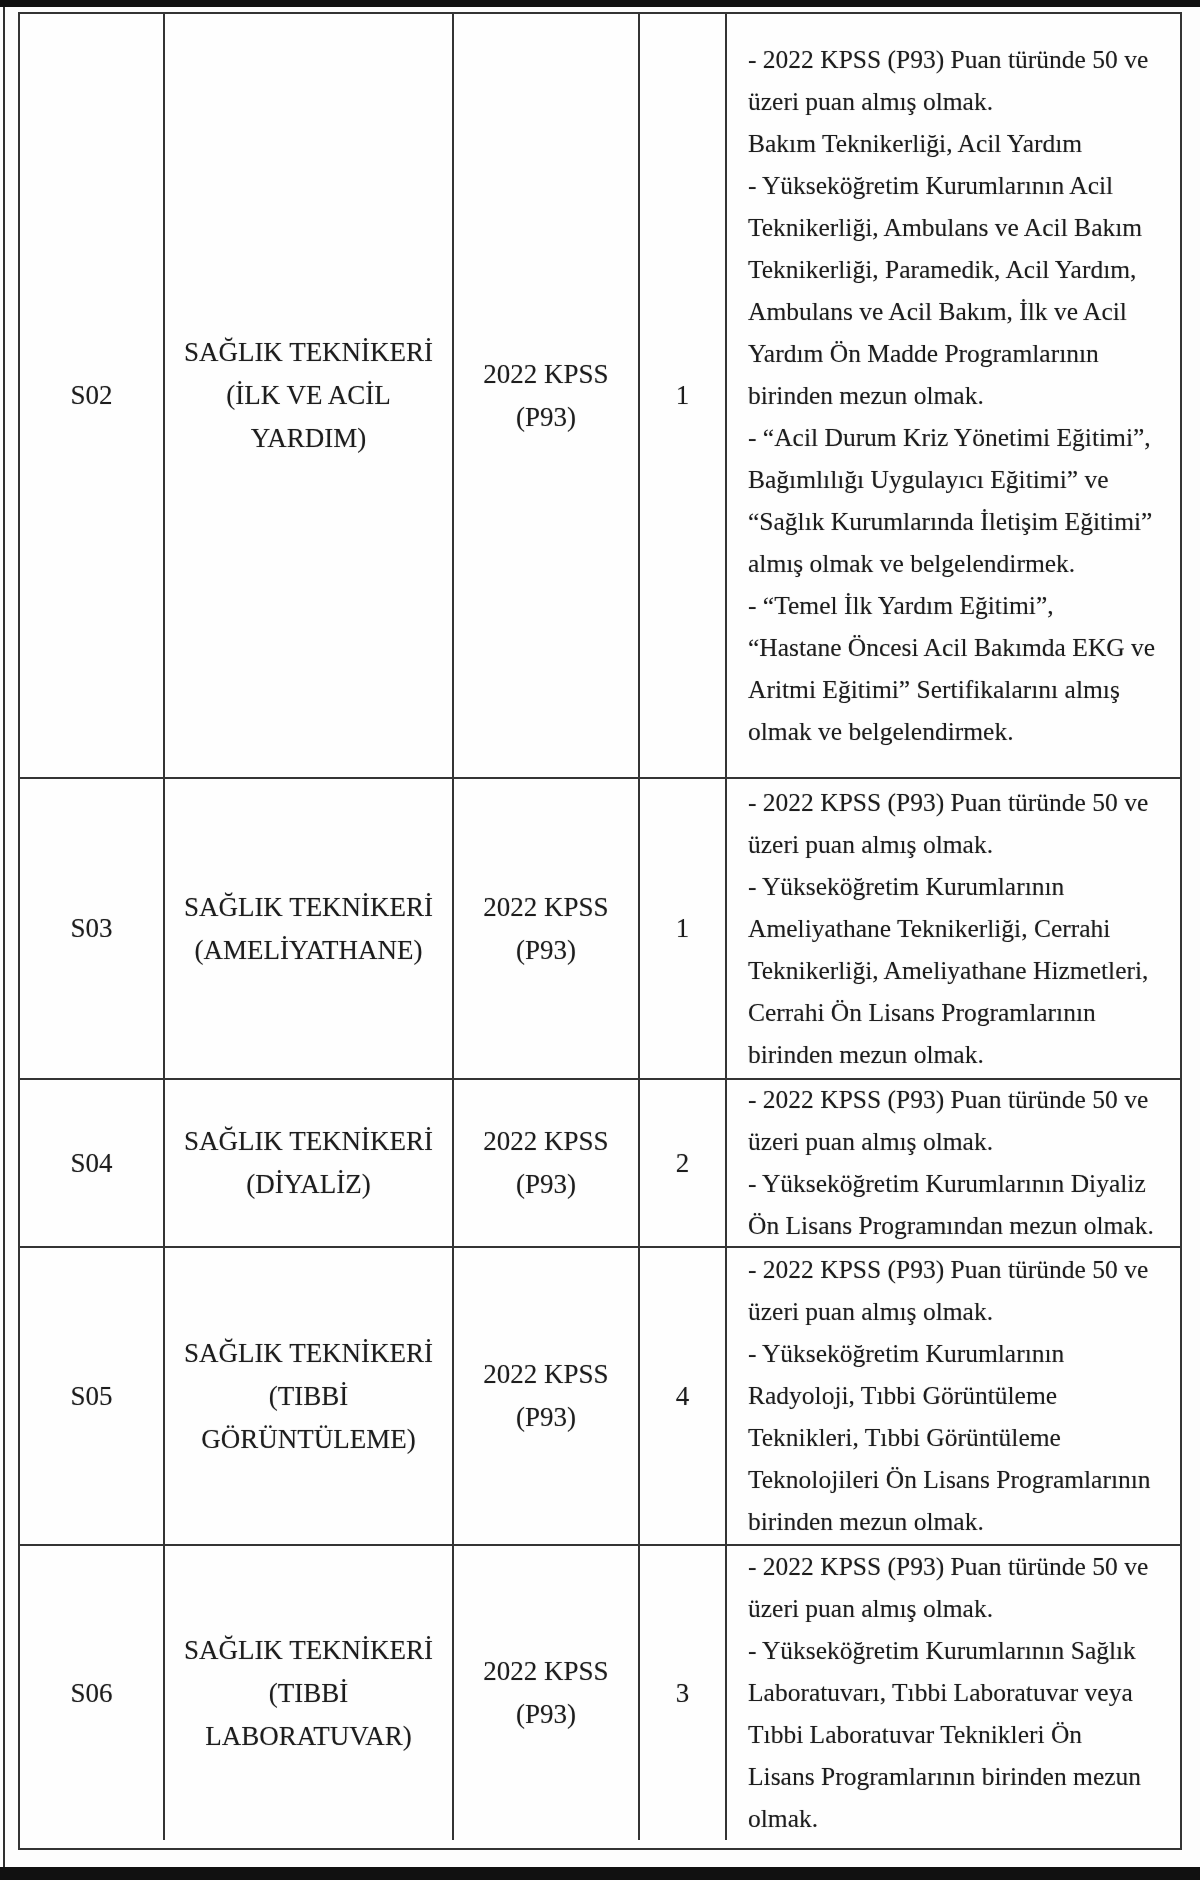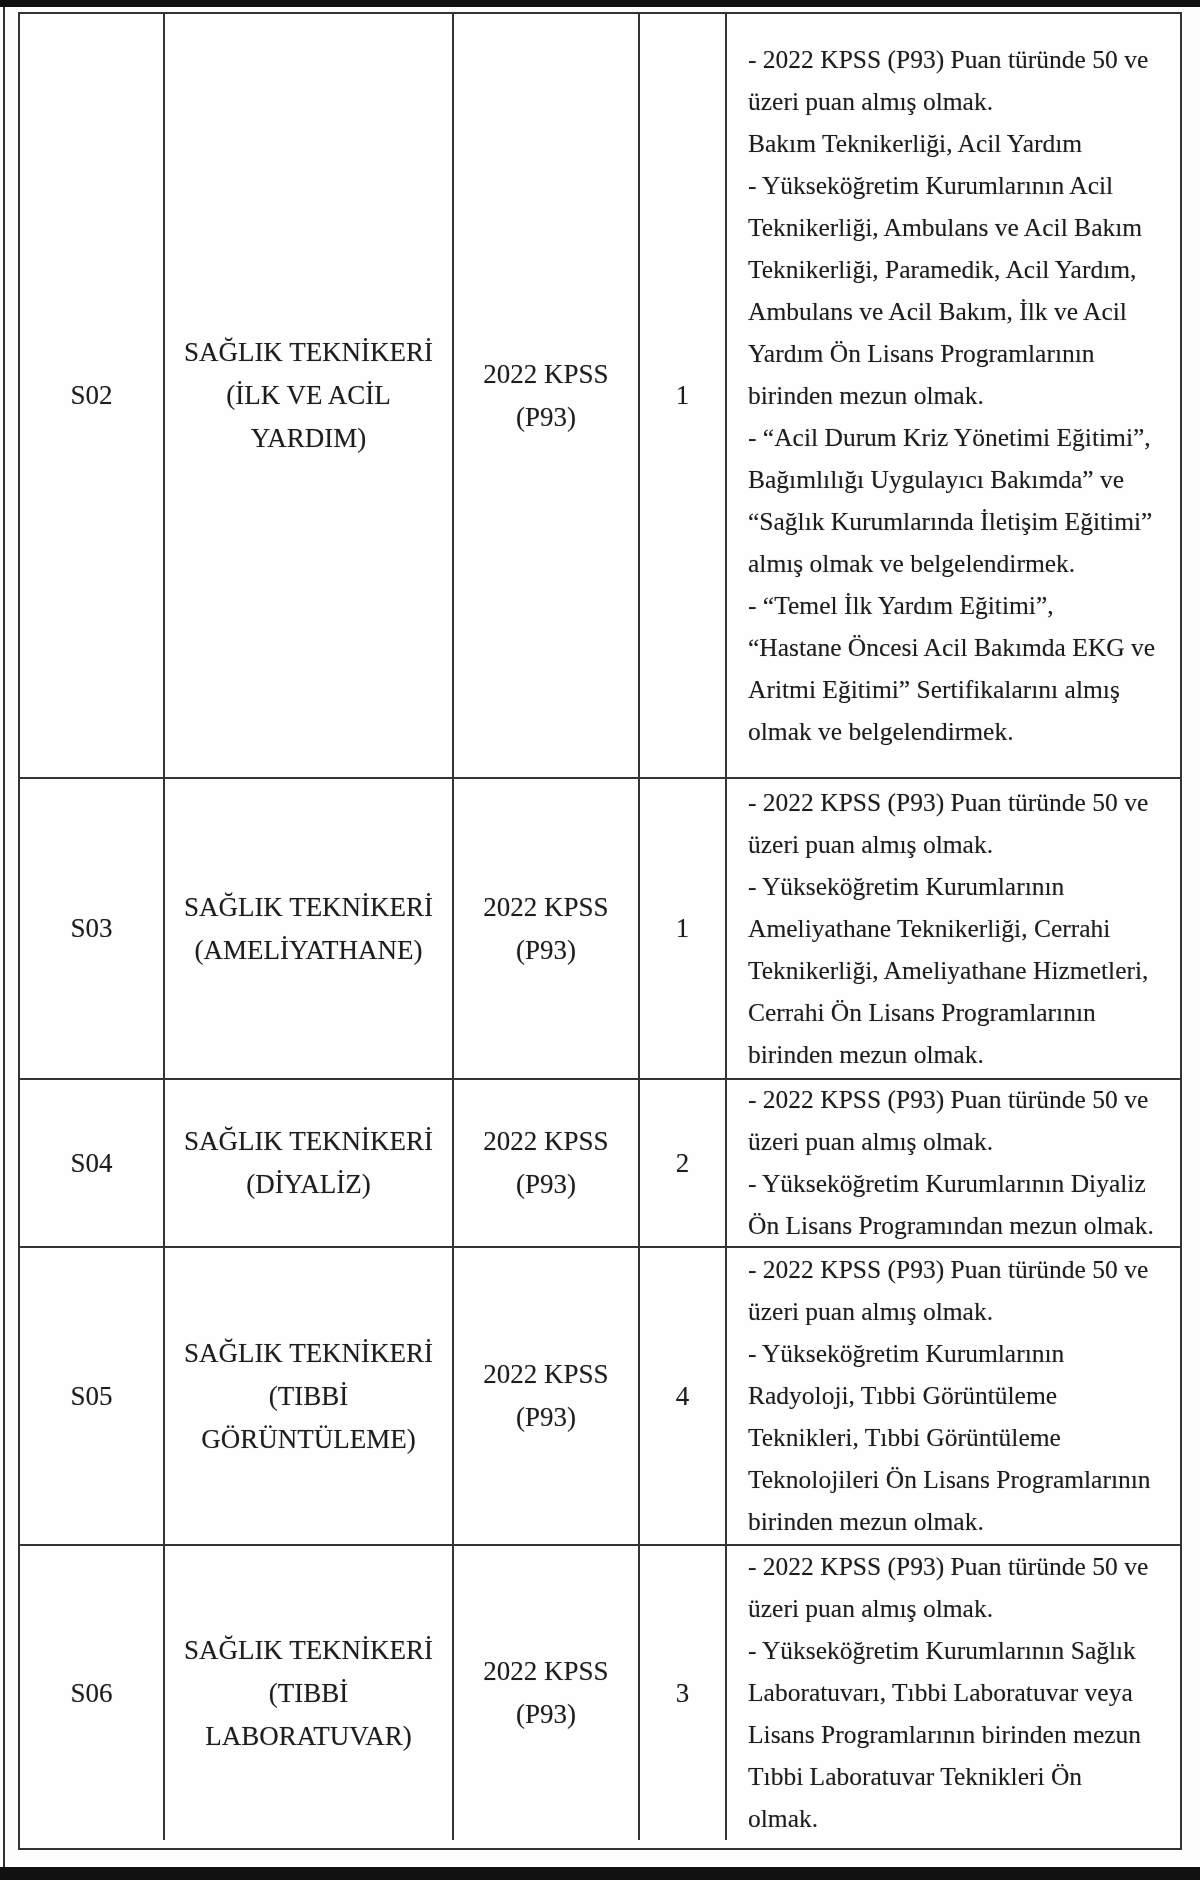--- a/index.html
+++ b/index.html
@@ -96,24 +96,24 @@
         </div>
       <div class="cell">1</div>
       <div class="cell reqs">
           <div class="line">- 2022 KPSS (P93) Puan türünde 50 ve</div>
           <div class="line">üzeri puan almış olmak.</div>
           <div class="line">Bakım Teknikerliği, Acil Yardım</div>
           <div class="line">- Yükseköğretim Kurumlarının Acil</div>
           <div class="line">Teknikerliği, Ambulans ve Acil Bakım</div>
           <div class="line">Teknikerliği, Paramedik, Acil Yardım,</div>
           <div class="line">Ambulans ve Acil Bakım, İlk ve Acil</div>
-          <div class="line">Yardım Ön Lisans Programlarının</div>
+          <div class="line">Yardım Ön Madde Programlarının</div>
           <div class="line">birinden mezun olmak.</div>
           <div class="line">- “Acil Durum Kriz Yönetimi Eğitimi”,</div>
-          <div class="line">Bağımlılığı Uygulayıcı Bakımda” ve</div>
+          <div class="line">Bağımlılığı Uygulayıcı Eğitimi” ve</div>
           <div class="line">“Sağlık Kurumlarında İletişim Eğitimi”</div>
           <div class="line">almış olmak ve belgelendirmek.</div>
           <div class="line">- “Temel İlk Yardım Eğitimi”,</div>
           <div class="line">“Hastane Öncesi Acil Bakımda EKG ve</div>
           <div class="line">Aritmi Eğitimi” Sertifikalarını almış</div>
           <div class="line">olmak ve belgelendirmek.</div>
         </div>
     </div>
 
     <div class="row r1">
@@ -190,20 +190,20 @@
       <div class="cell">
           <div class="line">2022 KPSS</div>
           <div class="line">(P93)</div>
         </div>
       <div class="cell">3</div>
       <div class="cell reqs">
           <div class="line">- 2022 KPSS (P93) Puan türünde 50 ve</div>
           <div class="line">üzeri puan almış olmak.</div>
           <div class="line">- Yükseköğretim Kurumlarının Sağlık</div>
           <div class="line">Laboratuvarı, Tıbbi Laboratuvar veya</div>
+          <div class="line">Tıbbi Laboratuvar Teknikleri Ön</div>
           <div class="line">Lisans Programlarının birinden mezun</div>
-          <div class="line">Tıbbi Laboratuvar Teknikleri Ön</div>
           <div class="line">olmak.</div>
         </div>
     </div>
 
   </div>
 </div>
 
 </body></html>

